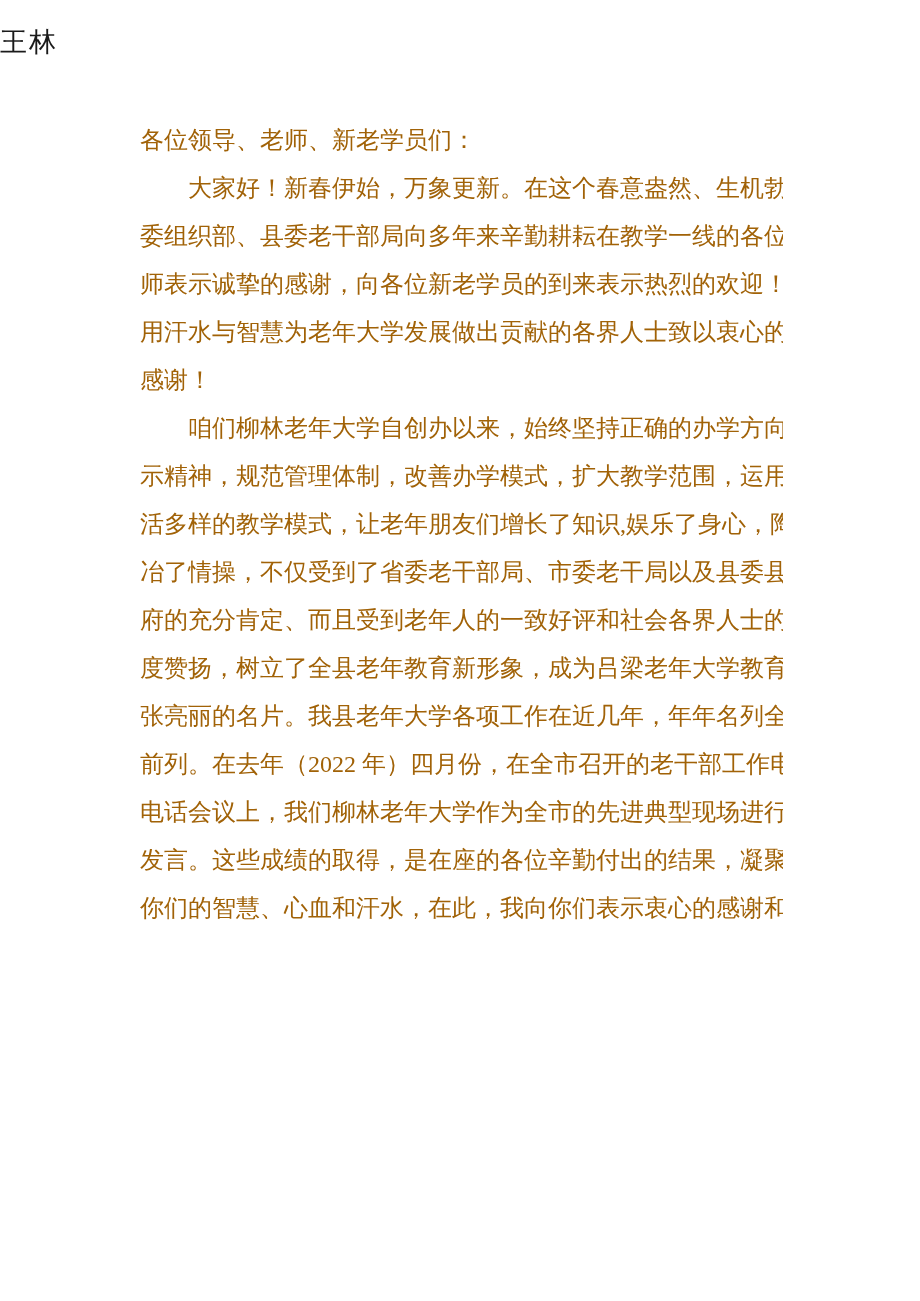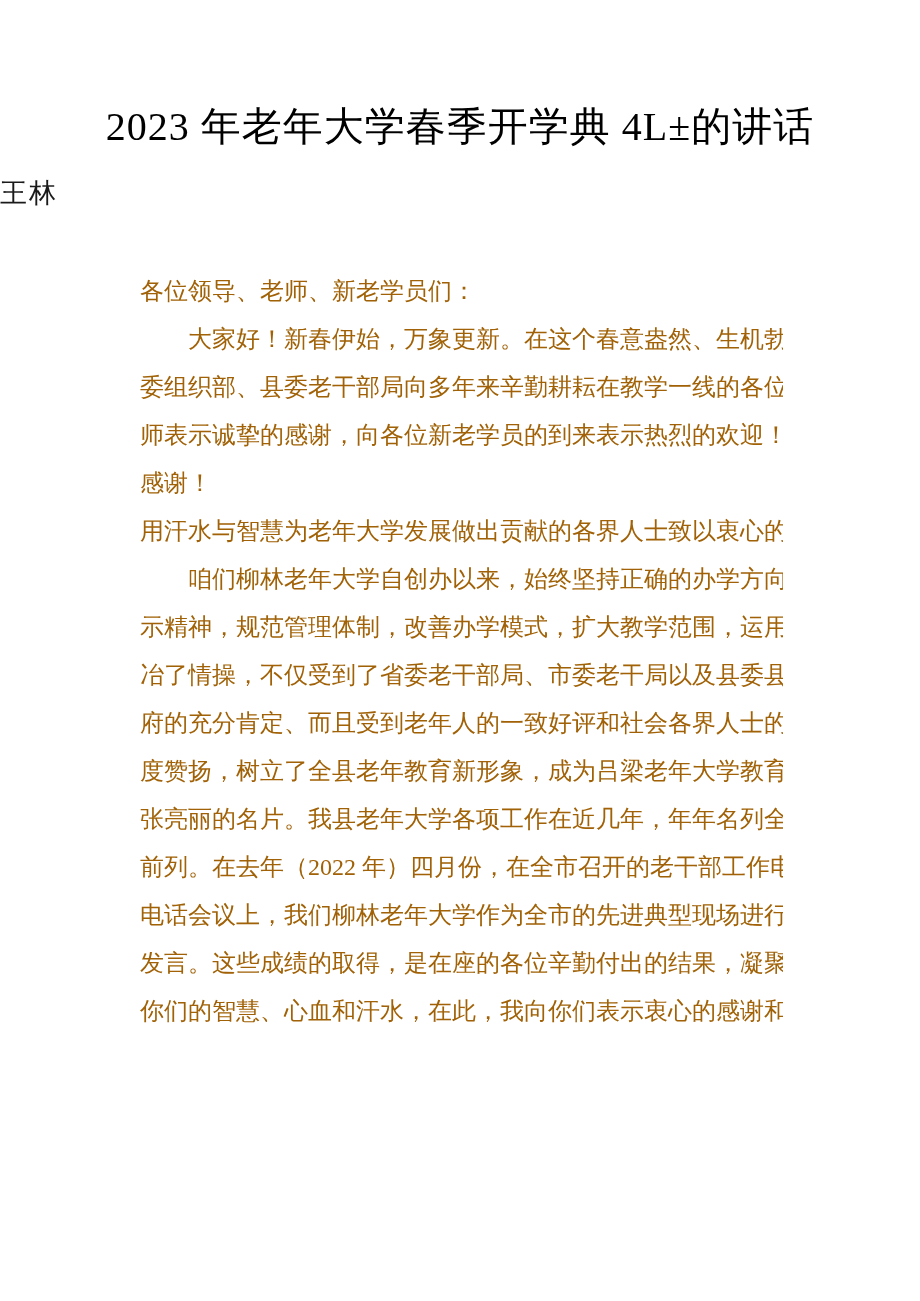--- a/index.html
+++ b/index.html
@@ -52,38 +52,38 @@
     text-align-last: left;
   }
   .line.indent {
     text-indent: 2em;
   }
 </style>
 </head>
 <body>
 
 <div class="page">
-  <div class="doc-title">2023 年老年大学春季开学典 4L±的讲话</div>
 
   <div class="doc-author">王林</div>
 
   <div class="doc-body">
     <div>
         <div class="line nofill">各位领导、老师、新老学员们：</div>
       </div>
     <div>
         <div class="line indent">大家好！新春伊始，万象更新。在这个春意盎然、生机勃勃</div>
         <div class="line">委组织部、县委老干部局向多年来辛勤耕耘在教学一线的各位老</div>
         <div class="line">师表示诚挚的感谢，向各位新老学员的到来表示热烈的欢迎！向</div>
+        <div class="line">用汗水与智慧为老年大学发展做出贡献的各界人士致以衷心的</div>
         <div class="line nofill">感谢！</div>
-        <div class="line">用汗水与智慧为老年大学发展做出贡献的各界人士致以衷心的</div>
       </div>
     <div>
         <div class="line indent">咱们柳林老年大学自创办以来，始终坚持正确的办学方向，</div>
         <div class="line">示精神，规范管理体制，改善办学模式，扩大教学范围，运用灵</div>
+        <div class="line">活多样的教学模式，让老年朋友们增长了知识,娱乐了身心，陶</div>
         <div class="line">冶了情操，不仅受到了省委老干部局、市委老干局以及县委县政</div>
         <div class="line">府的充分肯定、而且受到老年人的一致好评和社会各界人士的高</div>
         <div class="line">度赞扬，树立了全县老年教育新形象，成为吕梁老年大学教育一</div>
         <div class="line">张亮丽的名片。我县老年大学各项工作在近几年，年年名列全市</div>
         <div class="line">前列。在去年（2022 年）四月份，在全市召开的老干部工作电视</div>
         <div class="line">电话会议上，我们柳林老年大学作为全市的先进典型现场进行了</div>
         <div class="line">发言。这些成绩的取得，是在座的各位辛勤付出的结果，凝聚着</div>
         <div class="line">你们的智慧、心血和汗水，在此，我向你们表示衷心的感谢和诚</div>
       </div>
   </div>

